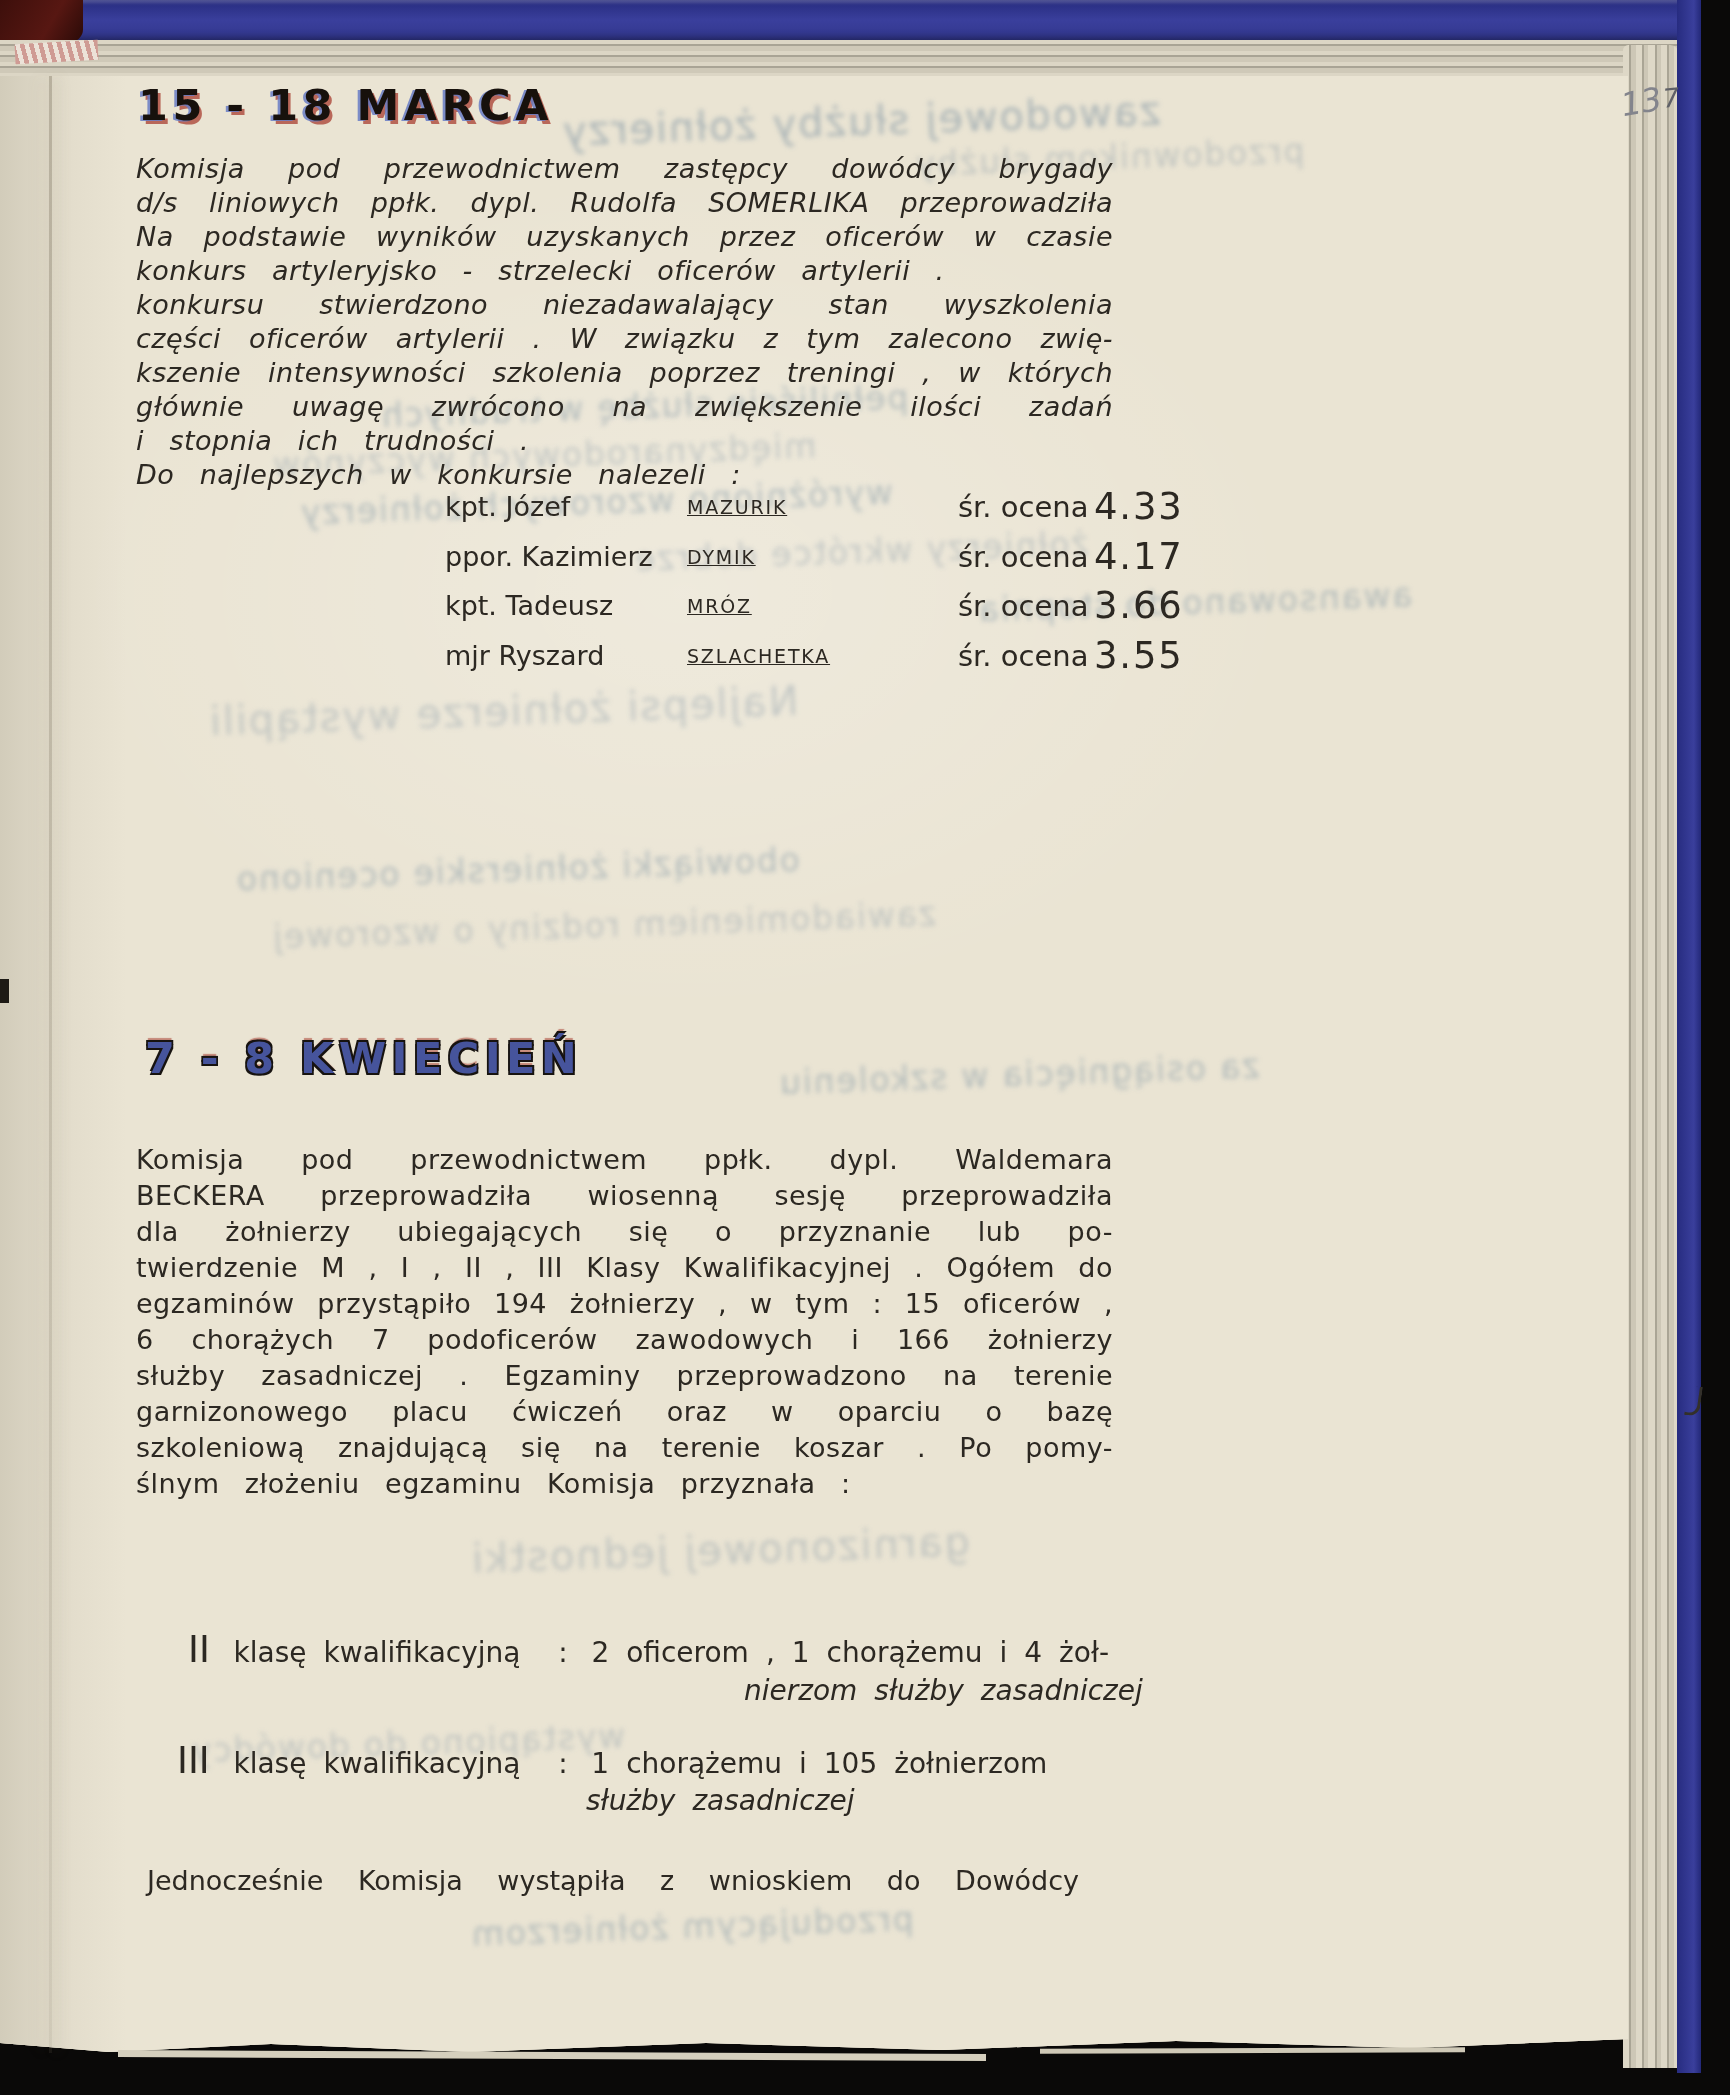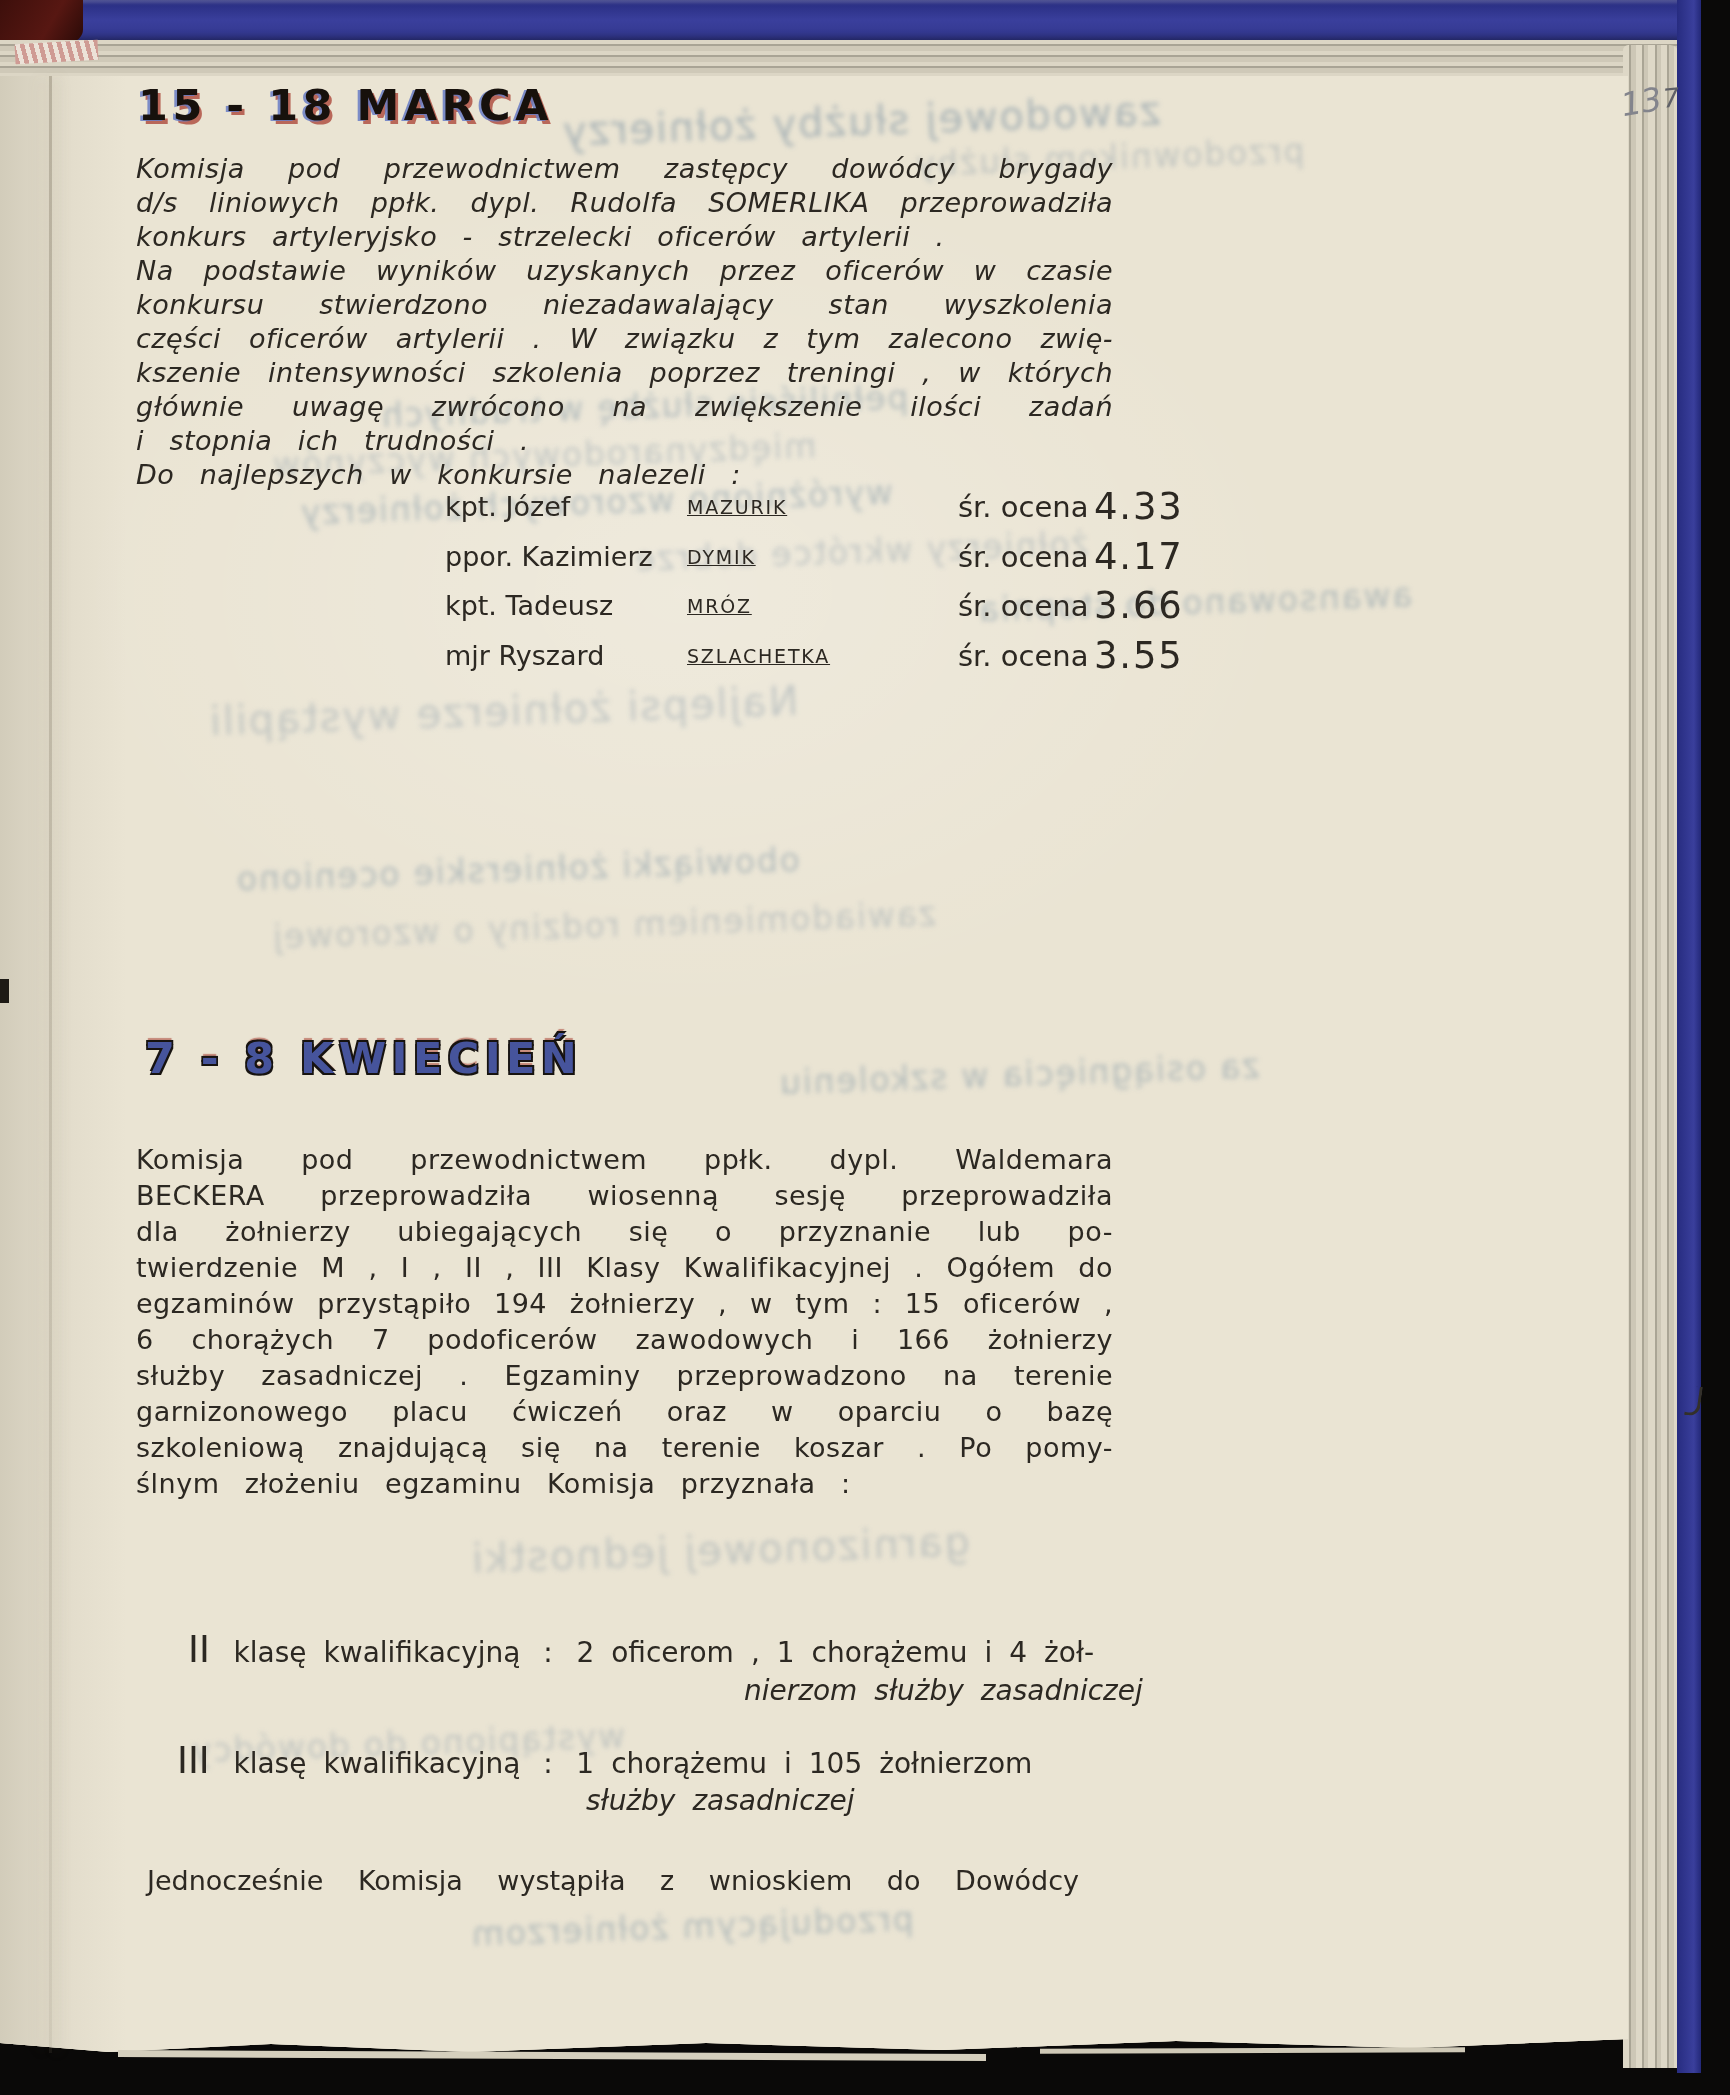--- a/index.html
+++ b/index.html
@@ -71,21 +71,21 @@
 
   .orow{position:absolute;left:445px;display:flex;align-items:center;
     color:#2c2822;z-index:3;white-space:nowrap;}
   .c1{width:242px;font-size:27px;}
   .c2{width:271px;font-size:19px;letter-spacing:1.8px;text-decoration:underline;}
   .c3{width:136px;font-size:29px;}
   .c4{font-size:37px;letter-spacing:1.8px;}
 
   .award{position:absolute;color:#2c2822;white-space:nowrap;z-index:3;word-spacing:8.1px;}
   .anum{font-size:37px;margin-right:11px;}
-  .atitle{font-size:28px;margin-right:10px;}
+  .atitle{font-size:28px;margin-right:25px;}
   .acolon{font-size:28px;margin-right:11px;}
   .atext{font-size:28px;}
   .award-cont{position:absolute;color:#2c2822;font-size:28px;white-space:nowrap;
     z-index:3;word-spacing:8.1px;font-style:italic;}
   .closing{position:absolute;left:147px;top:1865px;width:932px;z-index:3;
     font-size:27px;color:#2c2822;text-align:justify;text-align-last:justify;}
 
   
   .pnum{position:absolute;left:1621px;top:83px;z-index:4;font-style:italic;
     font-size:32px;color:#83848c;transform:rotate(-10deg);}
@@ -122,22 +122,22 @@
 <div class="ghost" style="left:778px;top:1055px">za osiągnięcia w szkoleniu</div>
 <div class="ghost big soft" style="left:470px;top:1527px">garnizonowej jednostki</div>
 <div class="ghost soft" style="left:190px;top:1724px">wystąpiono do dowódcy</div>
 <div class="ghost" style="left:470px;top:1907px">przodującym żołnierzom</div>
 
 <div class="h1">15 - 18  MARCA</div>
 
 <div class="para p1">
   <span class="ln fill">Komisja pod przewodnictwem zastępcy dowódcy brygady</span>
   <span class="ln fill">d/s liniowych ppłk. dypl. Rudolfa SOMERLIKA przeprowadziła</span>
+  <span class="ln fill">Na podstawie wyników uzyskanych przez oficerów w czasie</span>
   <span class="ln loose">konkurs artyleryjsko - strzelecki oficerów artylerii .</span>
-  <span class="ln fill">Na podstawie wyników uzyskanych przez oficerów w czasie</span>
   <span class="ln fill">konkursu stwierdzono niezadawalający stan wyszkolenia</span>
   <span class="ln fill">części oficerów artylerii . W związku z tym zalecono zwię-</span>
   <span class="ln fill">kszenie intensywności szkolenia poprzez treningi , w których</span>
   <span class="ln fill">głównie uwagę zwrócono na zwiększenie ilości zadań</span>
   <span class="ln loose">i stopnia ich trudności .</span>
   <span class="ln loose">Do najlepszych w konkursie nalezeli :</span>
 </div>
 
 <div class="orow" style="top:485px">
   <span class="c1">kpt. Józef</span>

